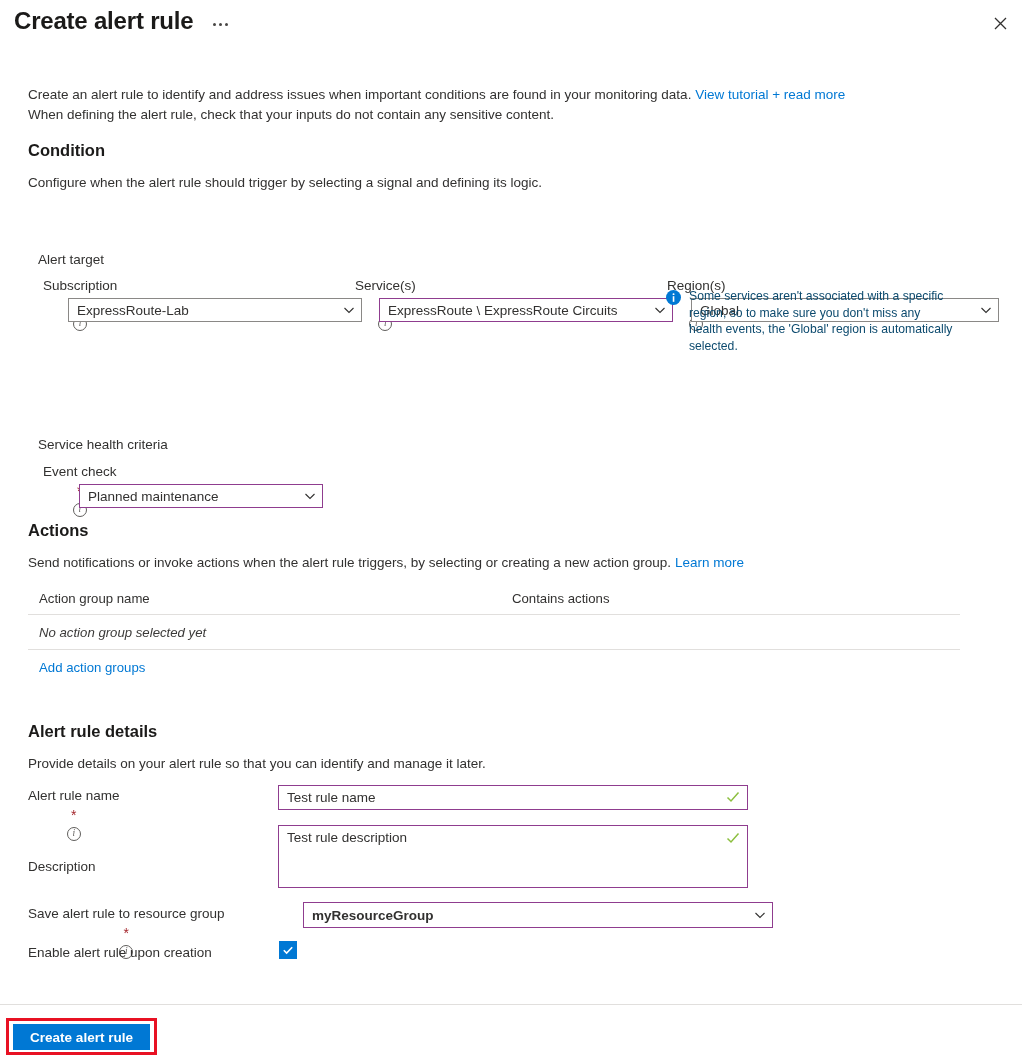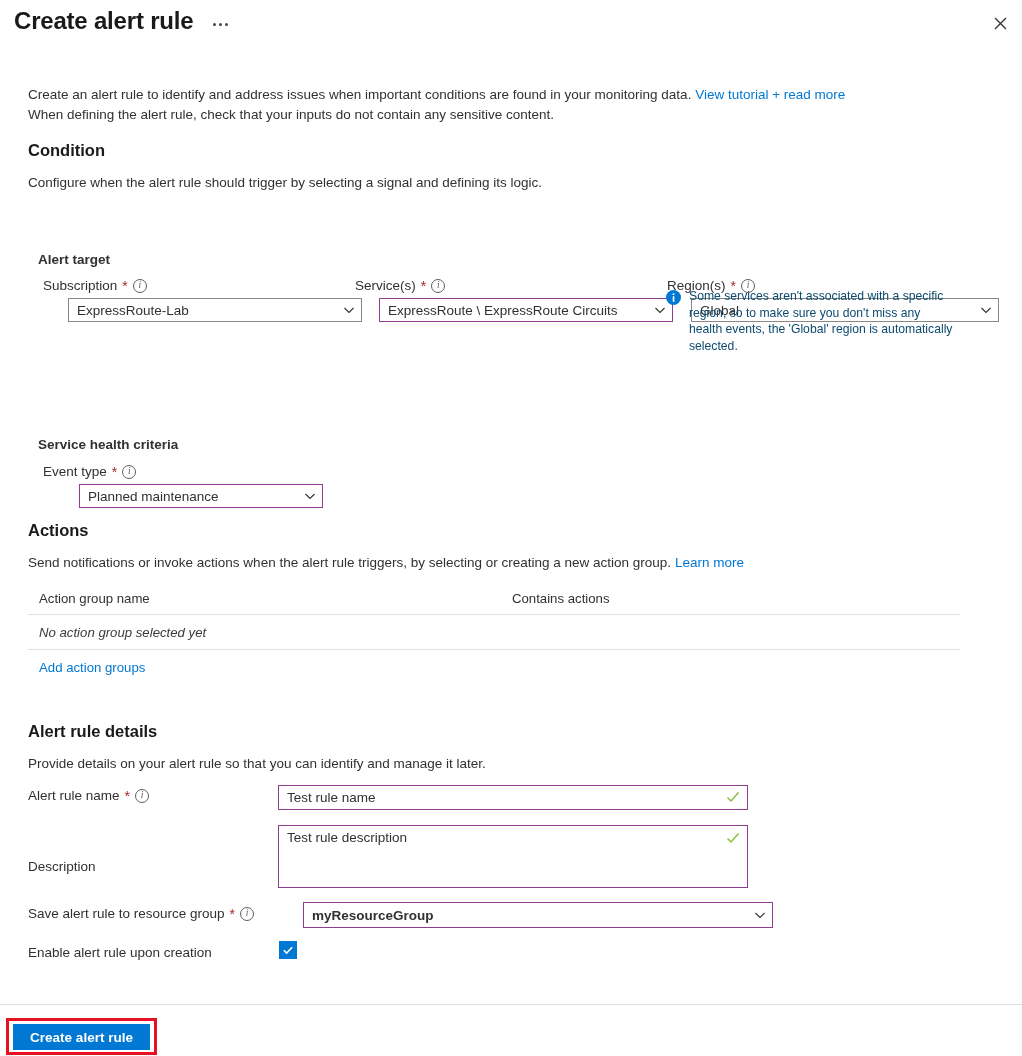--- a/index.html
+++ b/index.html
@@ -101,32 +101,33 @@
   }
   .section-desc {
     position: absolute;
     font-size: 13.5px;
     line-height: 19px;
     color: #323130;
   }
   .sub-h3 {
     position: absolute;
     font-size: 13.5px;
-    font-weight: 700;
+    font-weight: 400;
     color: #323130;
   }
 
   .fieldlabel {
     position: absolute;
     font-size: 13.5px;
     color: #323130;
     white-space: nowrap;
     display: flex;
     align-items: center;
     gap: 5px;
+    flex-direction: column;
   }
   .req { color: #a4262c; font-size: 14px; line-height: 1; }
 
   .info-i {
     display: inline-flex;
     align-items: center;
     justify-content: center;
     width: 14px;
     height: 14px;
     border: 1px solid #605e5c;
@@ -356,21 +357,21 @@
         <circle cx="8" cy="8" r="8" fill="#0078d4"></circle>
         <rect x="7.2" y="6.6" width="1.7" height="6" fill="#ffffff"></rect>
         <circle cx="8.05" cy="4.4" r="1.05" fill="#ffffff"></circle>
       </svg>
     </span>
     <span class="ibtext">Some services aren't associated with a specific region, so to make sure you don't miss any health events, the 'Global' region is automatically selected.</span>
   </div>
 
   <div class="sub-h3" style="left:38px; top:385px;">Service health criteria</div>
   <div class="fieldlabel" style="left:43px; top:412px;">
-    <span>Event type</span>
+    <span>Event check</span>
     <span class="req">*</span>
     <span class="info-i">i</span>
   </div>
   <div class="ddl accent" style="left:54px; top:432px; width:244px;">
     <span class="val">Planned maintenance</span>
     <span class="chev">
       <svg width="12" height="12" viewBox="0 0 12 12">
           <path d="M1.5 4 L6 8.5 L10.5 4" stroke="#323130" stroke-width="1.1" fill="none"></path>
         </svg>
     </span>

